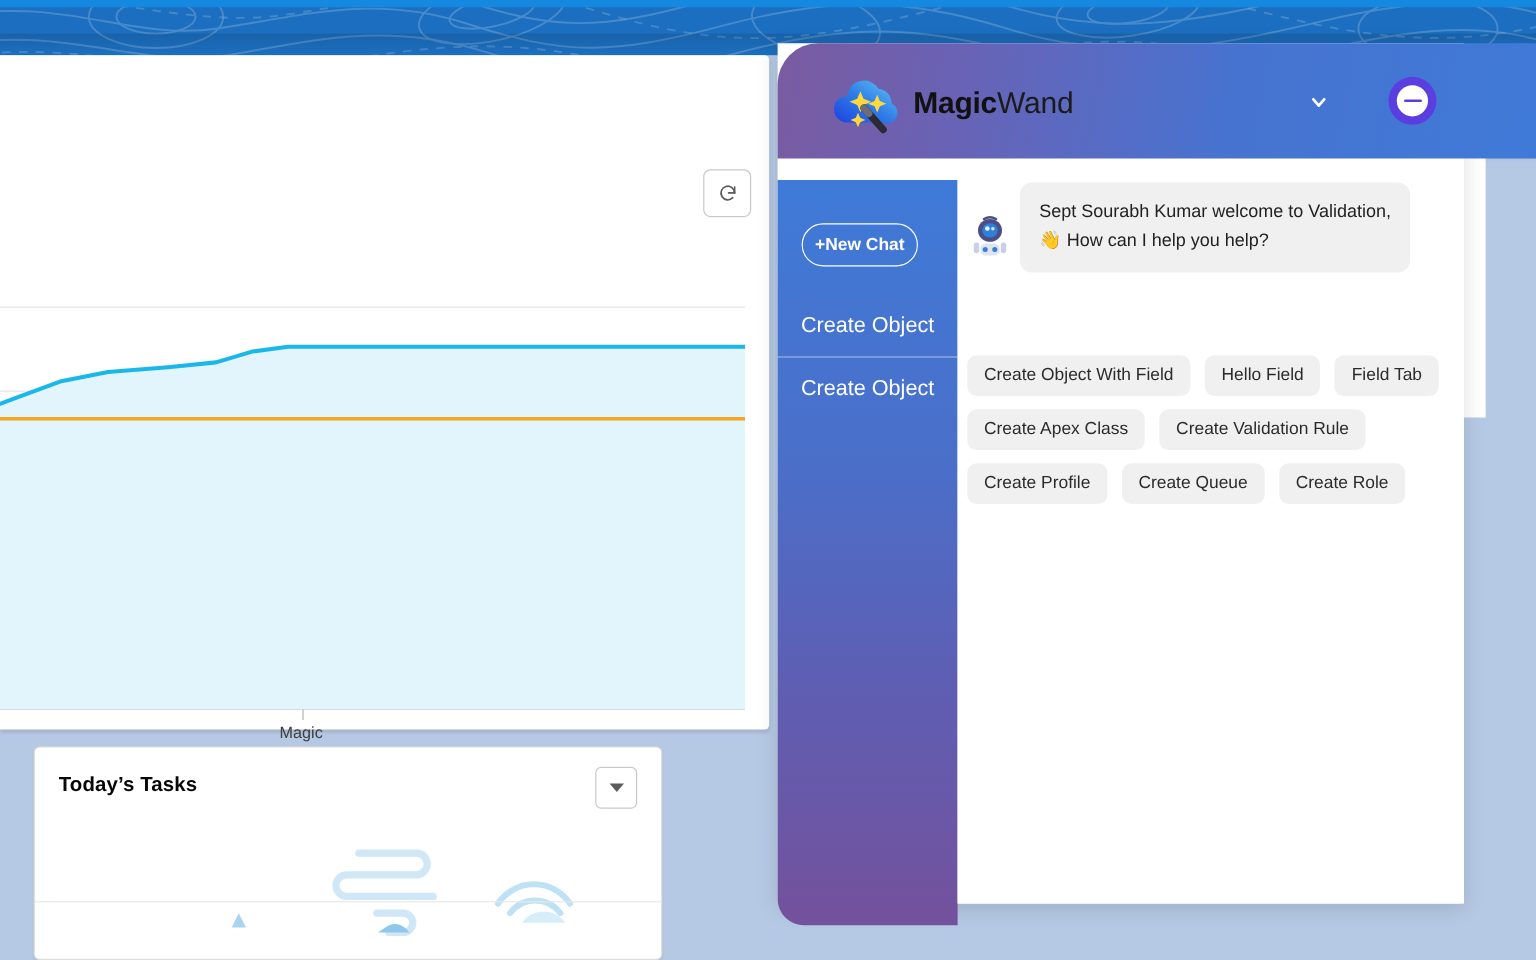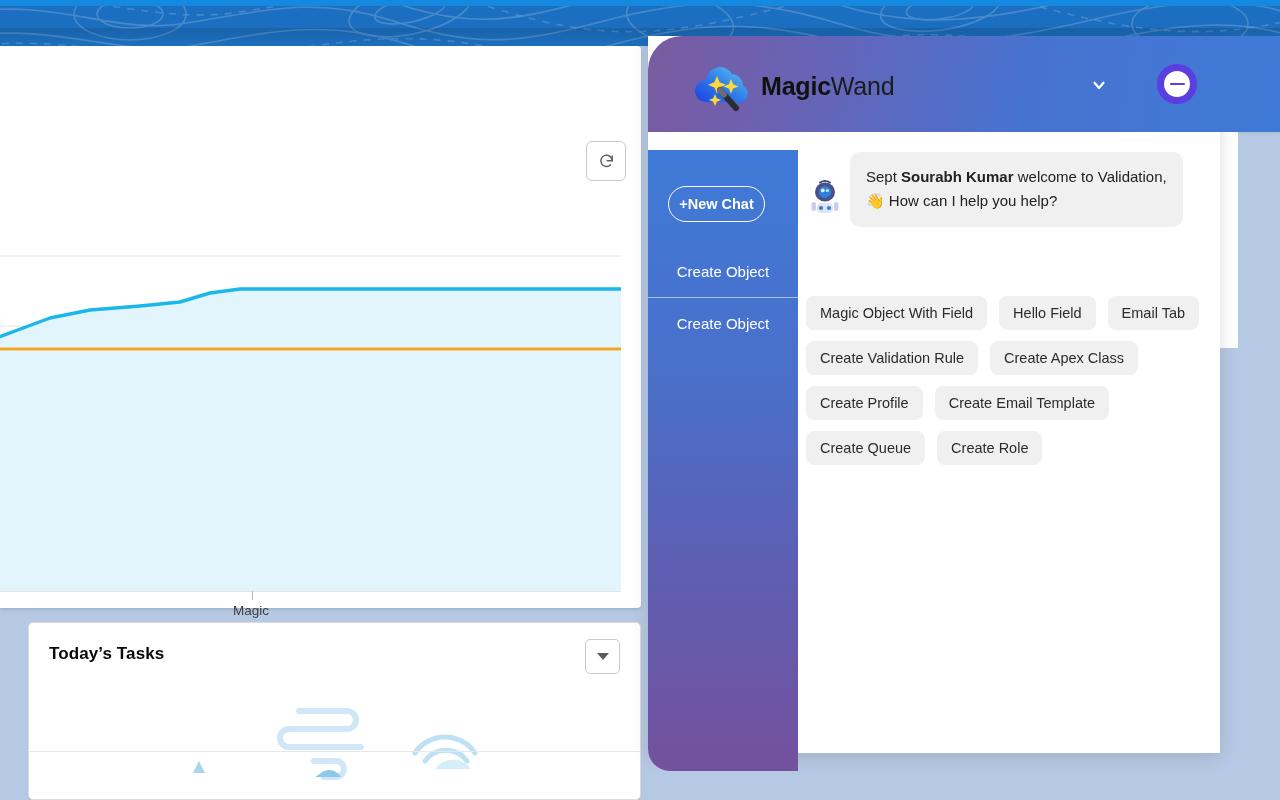--- a/index.html
+++ b/index.html
@@ -63,21 +63,21 @@
     position:absolute; left:233px; top:557px;
     font-size:13.5px; color:#3e3e3c;
   }
   .axis-tick {
     position:absolute; left:252px; top:545px; width:1px; height:9px;
     background:#b5b5b5;
   }
 
   
   .tasks-card {
-    position:absolute; left:28px; top:622px; width:613px; height:178px;
+    position:absolute; left:28px; top:622px; width:524px; height:178px;
     background:#fff; border:1px solid #dddbda; border-radius:5px;
     box-shadow:0 2px 2px rgba(0,0,0,.05);
     overflow:hidden;
   }
   .tasks-title {
     position:absolute; left:20px; top:21px;
     font-size:17px; font-weight:bold; color:#080707;
     letter-spacing:.1px;
   }
   .tasks-caret {
@@ -167,41 +167,41 @@
   }
   .new-chat {
     position:absolute; left:20px; top:36px; width:97px; height:36px;
     border:1px solid #ffffff; border-radius:18px;
     color:#fff; font-size:14.5px; font-weight:bold;
     display:flex; align-items:center; justify-content:center;
     cursor:pointer; background:transparent;
   }
   .hist {
     position:absolute; left:0; width:150px; height:51px;
-    color:#fff; font-size:15px;
+    color:#fff; font-size:18px;
     display:flex; align-items:center; justify-content:center;
     cursor:pointer;
   }
   .hist-0 { top:96px; }
   .hist-1 { top:147px; border-top:1px solid rgba(255,255,255,.55); }
 
   
   .conv {
     position:absolute; left:150px; top:96px; width:422px; height:621px;
     background:#fff; overflow:hidden;
   }
   .msg-row { position:absolute; left:12px; top:20px; width:400px; display:flex; gap:10px; }
   .bot-avatar { width:30px; height:36px; flex:0 0 30px; margin-top:28px; }
   .bubble {
     background:#f0f0f0; border-radius:10px;
     padding:13px 16px 14px 16px;
     font-size:15px; line-height:24px; color:#222;
     max-width:360px;
   }
-  .bubble b { font-weight:bold; }
+  .bubble b { font-weight:normal; }
 
   .chips {
     position:absolute; left:8px; top:164px; width:410px;
     display:flex; flex-wrap:wrap; gap:11px 12px;
   }
   .chip {
     background:#f0f0f0; border:none; border-radius:8px;
     padding:9px 14px; font-size:14.5px; color:#2b2b2b;
     font-family:"Liberation Sans", sans-serif;
     cursor:pointer; white-space:nowrap;
@@ -365,26 +365,25 @@
           <rect x="24" y="22" width="4.5" height="9" rx="2.2" fill="#c9cfe6"></rect>
         </svg>
         <div class="bubble">
           <span>Sept </span><b>Sourabh Kumar</b><span> welcome to Validation,</span><br>
           <span>👋</span>
           <span>How can I help you help?</span>
         </div>
       </div>
 
       <div class="chips">
-        <button class="chip">Magic Object With Field</button>
+        <button class="chip">Create Object With Field</button>
         <button class="chip">Hello Field</button>
-        <button class="chip">Email Tab</button>
+        <button class="chip">Field Tab</button>
+        <button class="chip">Create Apex Class</button>
         <button class="chip">Create Validation Rule</button>
-        <button class="chip">Create Apex Class</button>
         <button class="chip">Create Profile</button>
-        <button class="chip">Create Email Template</button>
         <button class="chip">Create Queue</button>
         <button class="chip">Create Role</button>
       </div>
     </div>
   </div>
 
 </div>
 
 </body></html>

